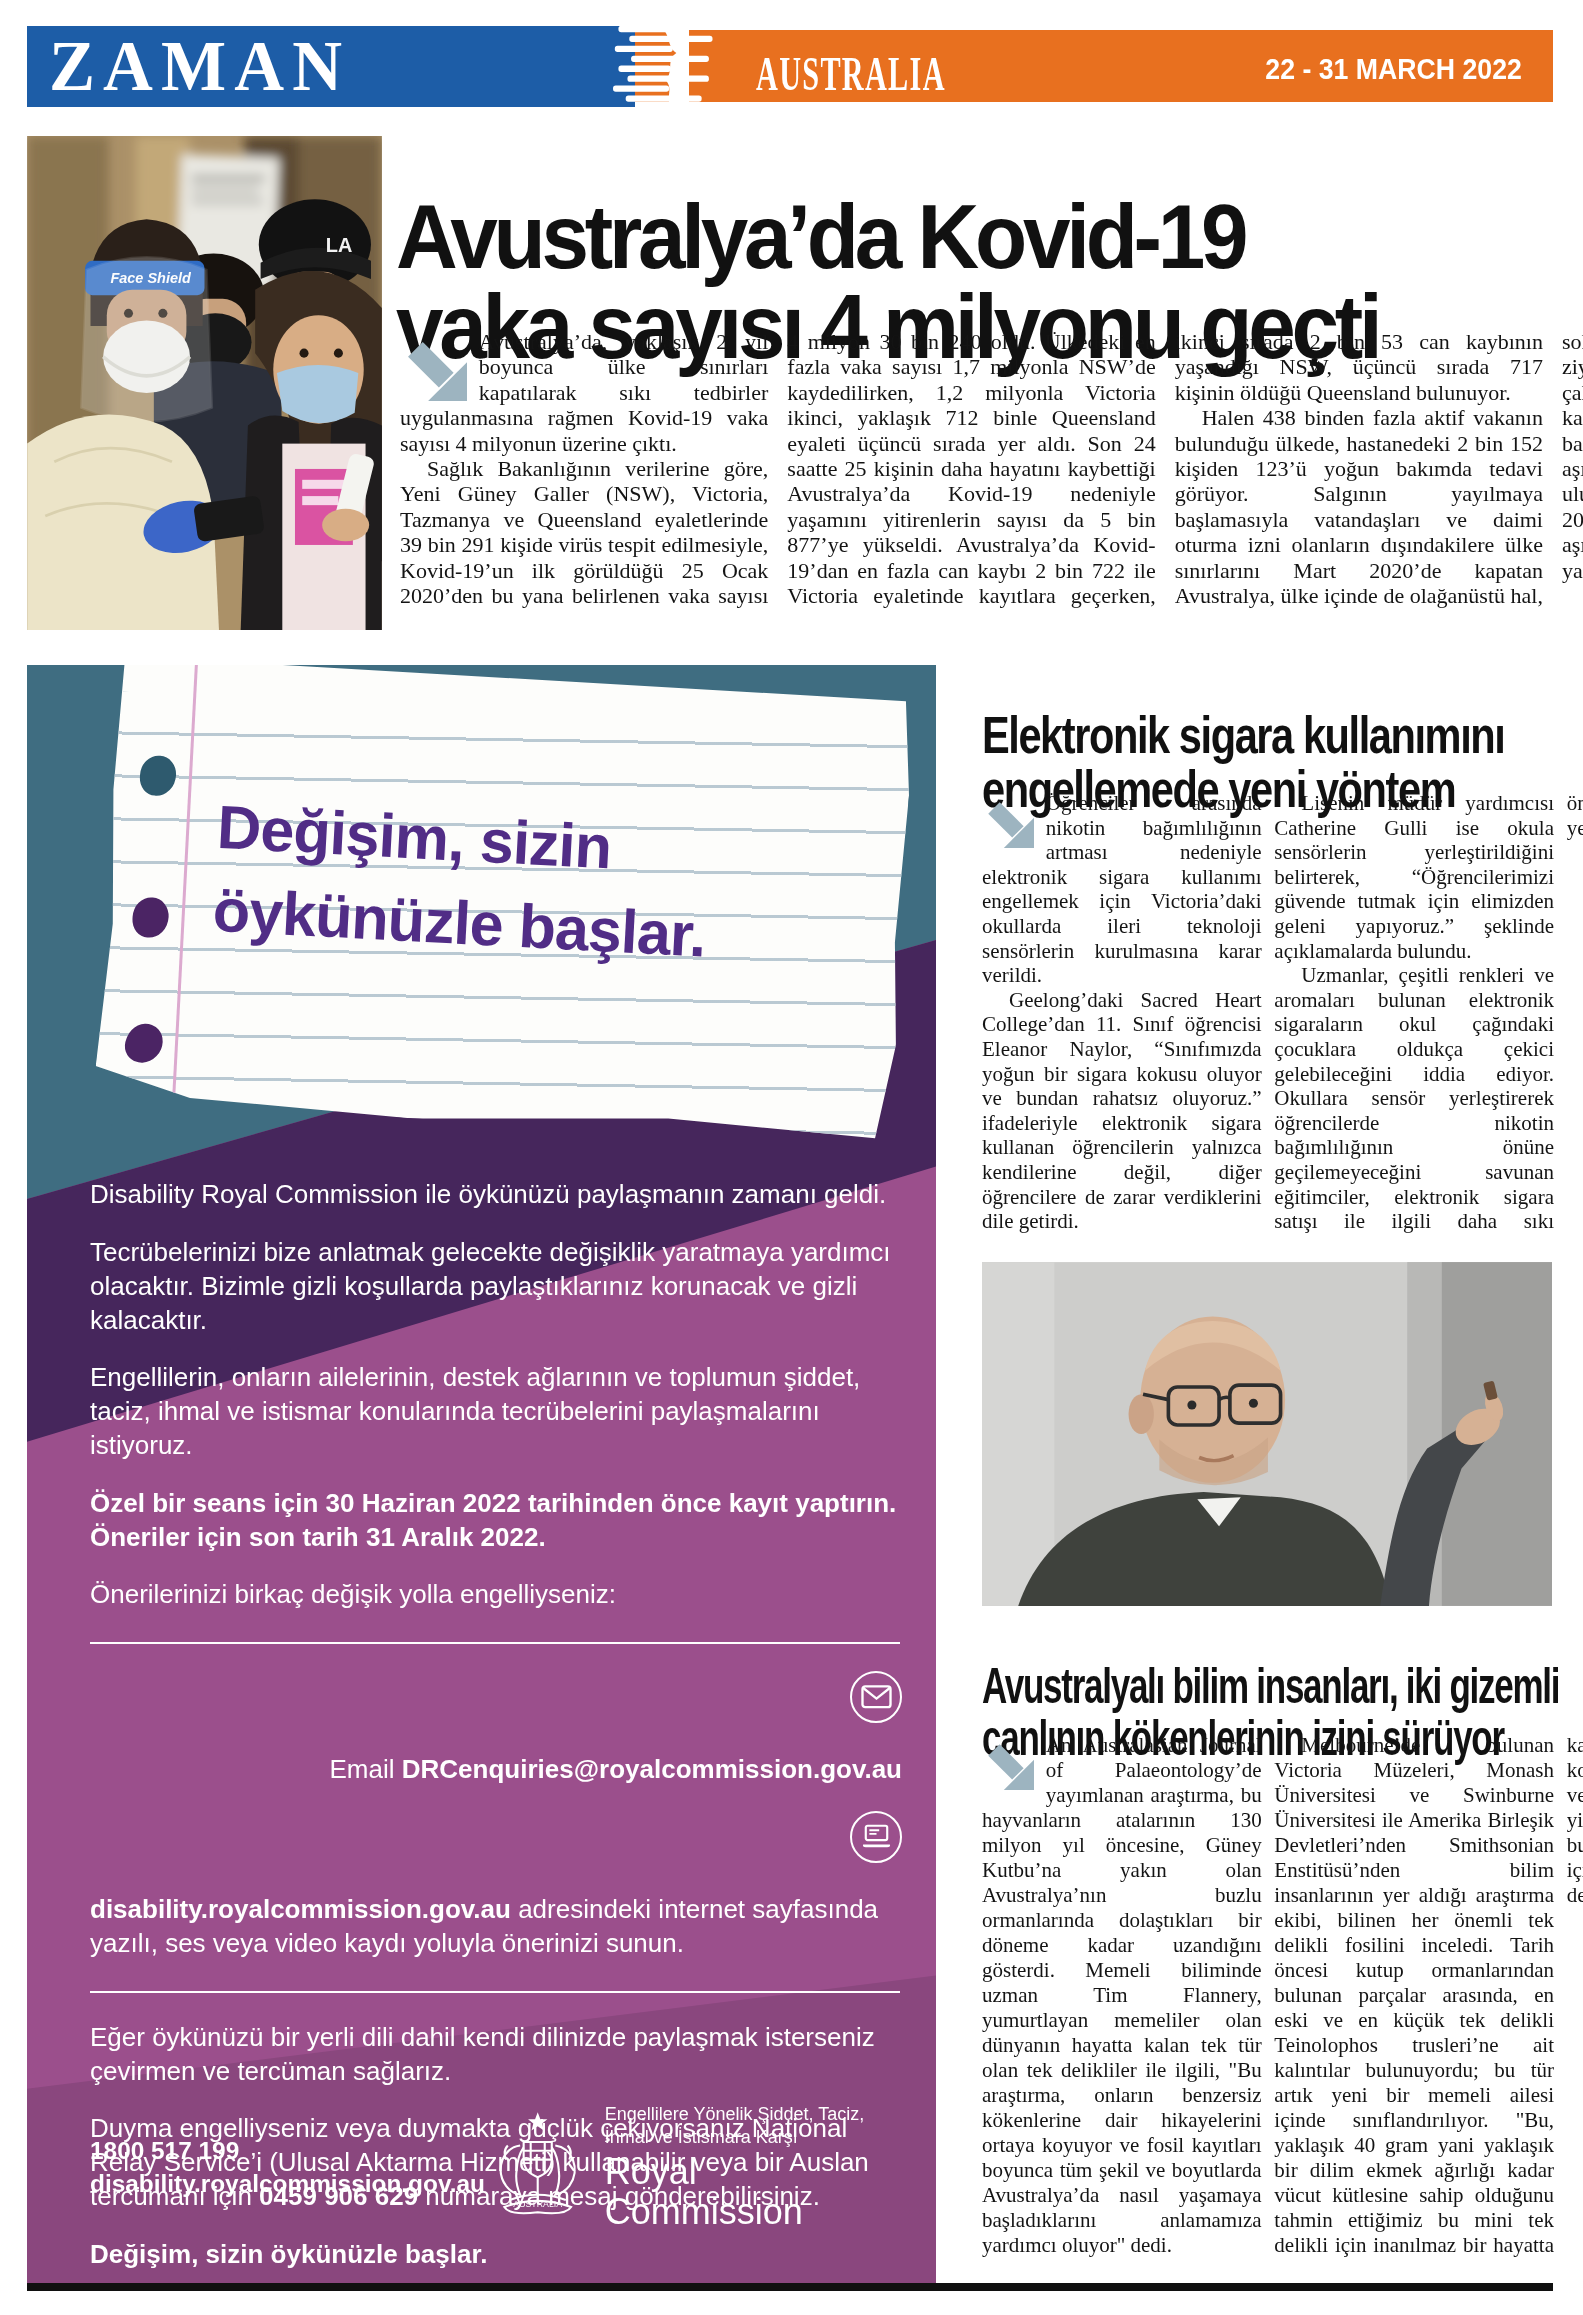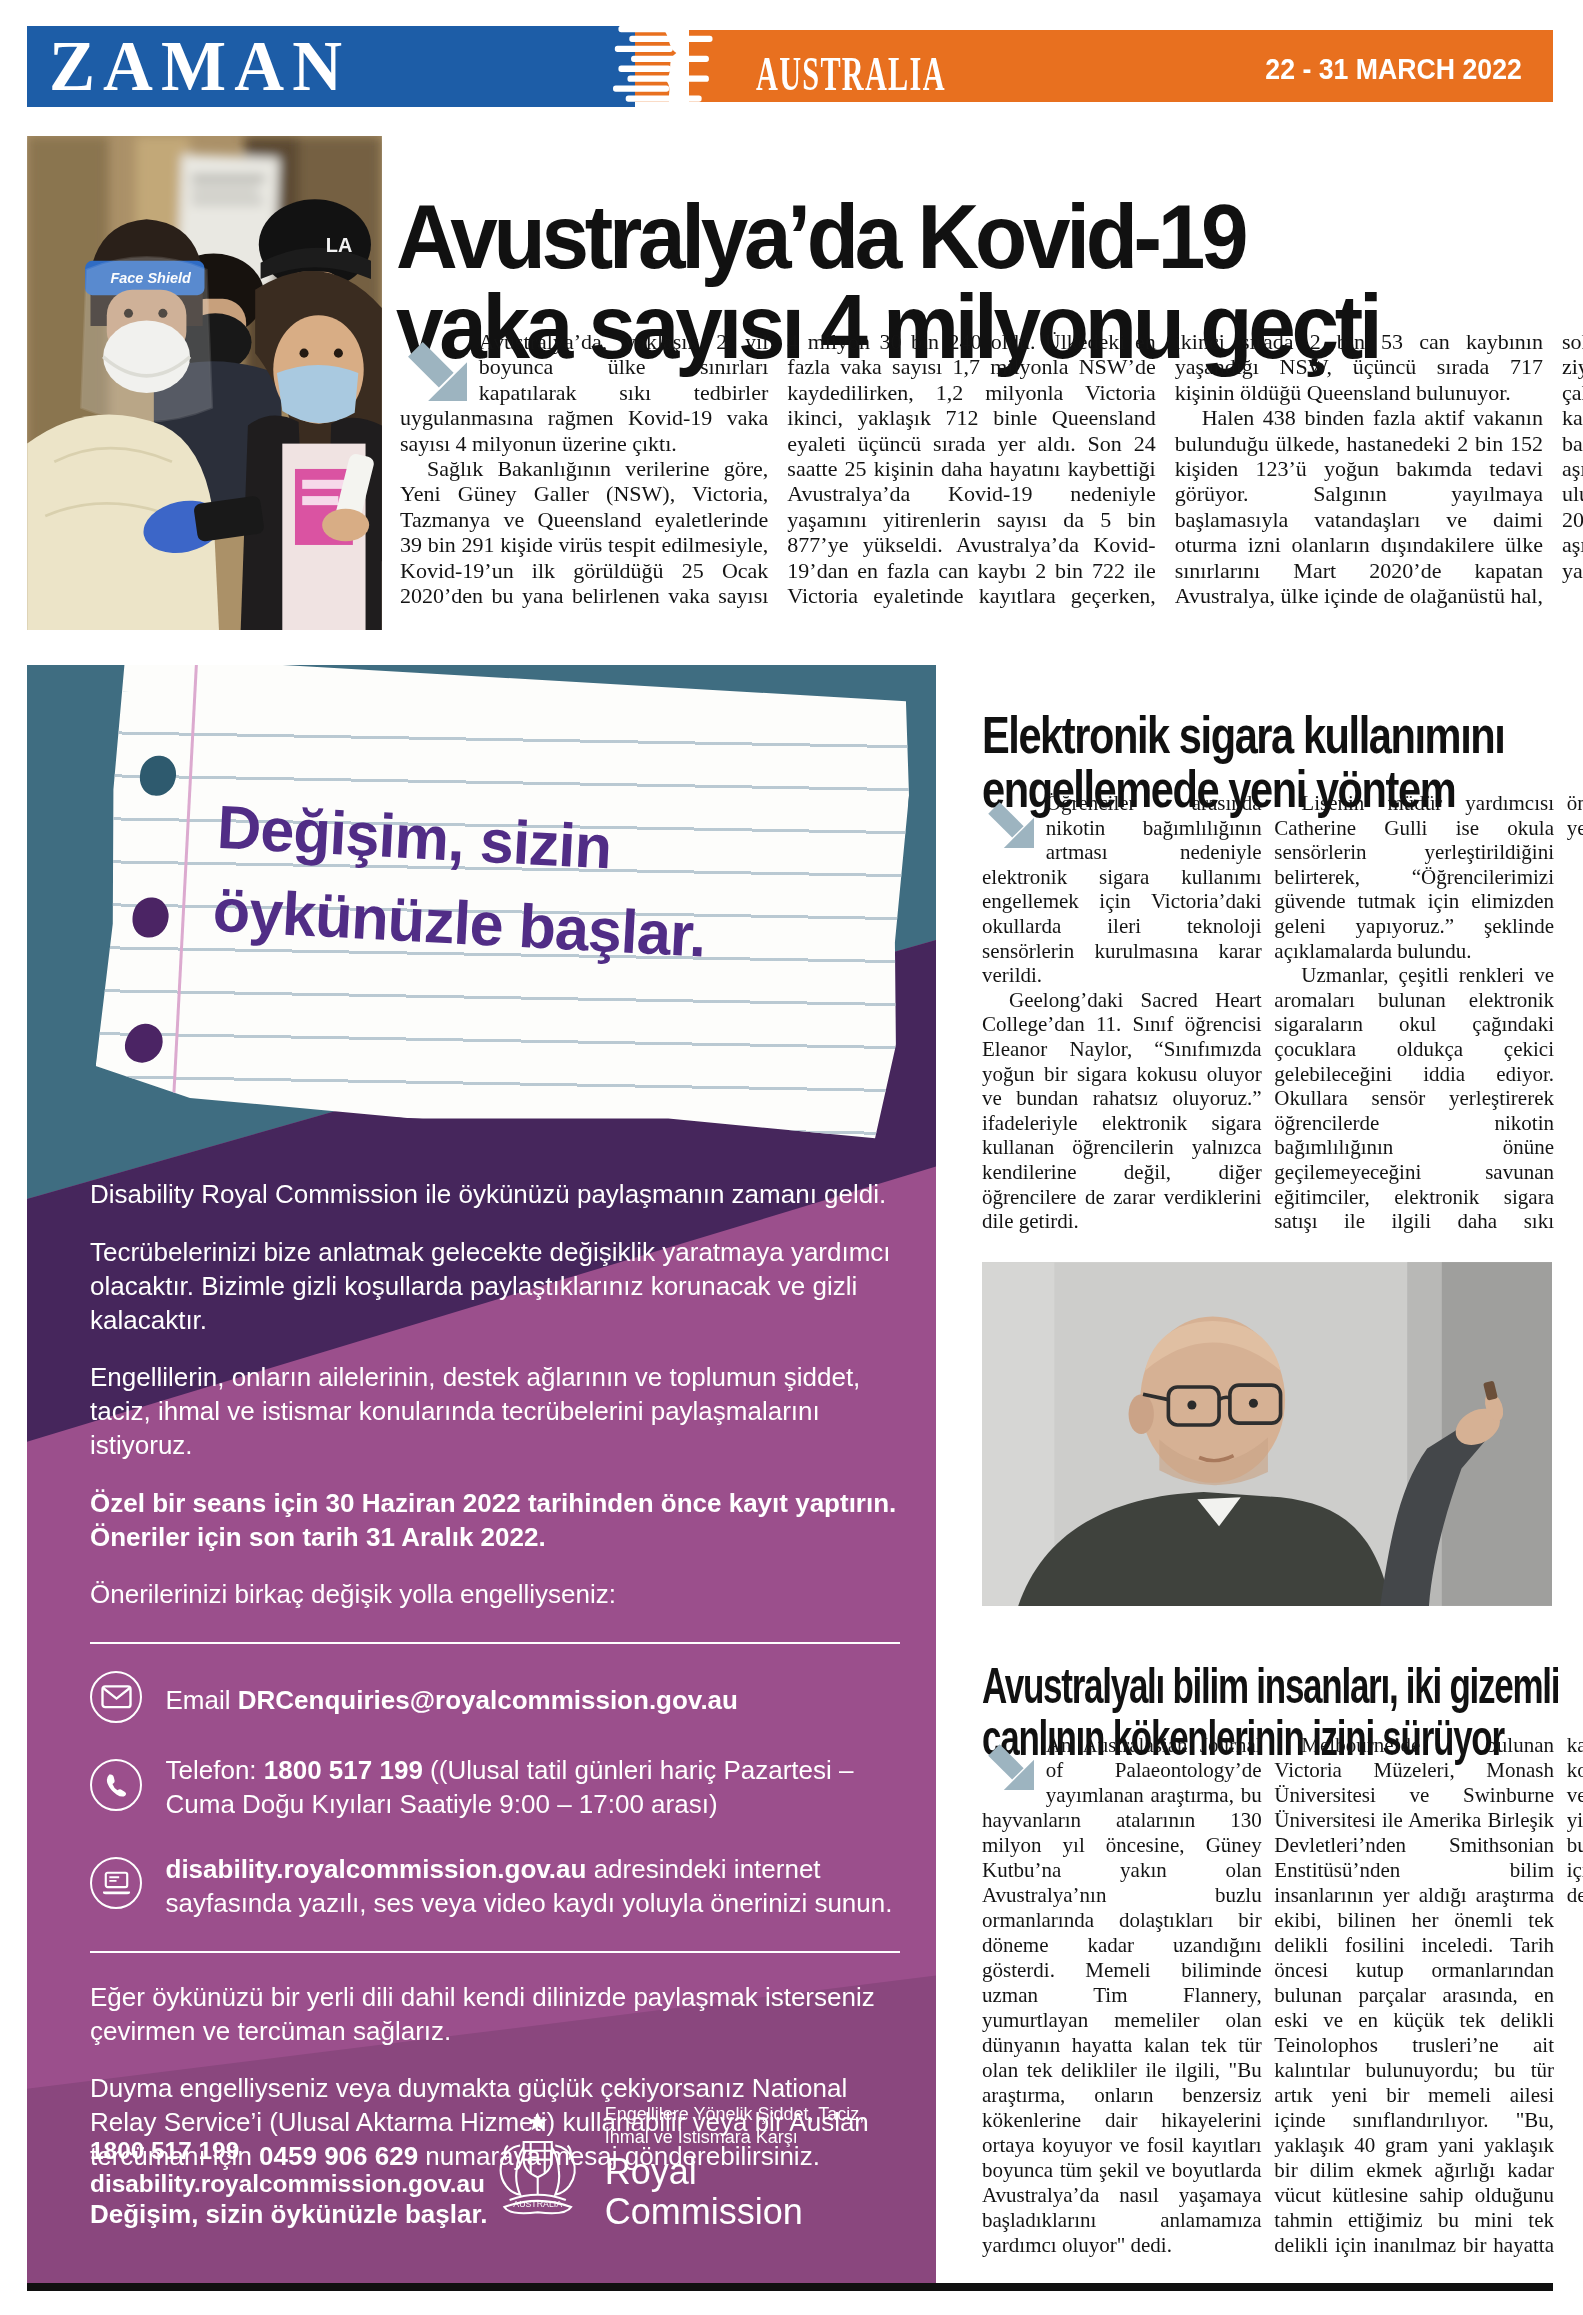--- a/index.html
+++ b/index.html
@@ -67,21 +67,21 @@
   .hole{position:absolute;left:29px;width:36px;height:40px;border-radius:52% 48% 55% 45%;}
   .hole-1{top:98px;background:#2e5a6e;}
   .hole-2{top:240px;background:#4b2464;}
   .hole-3{top:366px;background:#4b2464;transform:rotate(20deg);}
   .note-text{position:absolute;left:109px;top:125px;font-weight:700;font-size:61px;line-height:83px;
       color:#512d86;letter-spacing:-0.9px;}
   .ad-copy{position:absolute;left:63px;top:512px;width:812px;font-size:26px;line-height:34px;}
   .ad-copy p{margin:0 0 23.5px 0;}
   .ad-copy .b{font-weight:700;}
   .ad-divider{border:none;border-top:2.7px solid #fff;margin:31px 1.8px 27px 0;}
-  .contact-row{display:flex;align-items:center;gap:23.5px;margin-bottom:25px;}
+  .contact-row{display:flex;align-items:flex-end;gap:23.5px;margin-bottom:25px;flex-direction:column;}
   .cicon{flex:none;width:52px;height:52px;border:2.7px solid #fff;border-radius:50%;
       display:flex;align-items:center;justify-content:center;box-sizing:border-box;}
   .contact-row .ctext{padding-top:5.4px;}
   .ad-footer{position:absolute;left:63px;top:1438px;width:805px;display:flex;justify-content:space-between;align-items:center;}
   .ad-footer .ftel{font-weight:700;font-size:24.4px;line-height:33px;}
   .crest-wrap{display:flex;align-items:center;gap:14.5px;}
   .crest-text .small{font-size:18px;line-height:22.6px;}
   .crest-text .big{font-weight:400;font-size:36px;line-height:40px;margin-top:3.6px;}
 </style>
 </head>
@@ -225,30 +225,20 @@
           <svg width="31" height="23.5" viewBox="0 0 34 26">
             <rect x="1.5" y="1.5" width="31" height="23" rx="3" fill="none" stroke="#ffffff" stroke-width="2.6"></rect>
             <path d="M2 3 L17 15 L32 3" fill="none" stroke="#ffffff" stroke-width="2.6"></path>
           </svg>
         </span>
         <span class="ctext">
           <span>Email </span><span class="b">DRCenquiries@royalcommission.gov.au</span>
         </span>
       </div>
 
-      <div class="contact-row">
-        <span class="cicon">
-          <svg width="27" height="27" viewBox="0 0 30 30">
-            <path d="M7 4 Q11 3 12 7 L13 11 Q13 13 10.5 14.5 Q12 19 16 21.5 Q18.5 19.5 20 20.5 L24 23 Q27 25 24.5 27.5 Q21 30 15 26 Q8 21.5 5 14 Q3 8 7 4 Z" fill="#ffffff"></path>
-          </svg>
-        </span>
-        <span class="ctext">
-          <span>Telefon: </span><span class="b">1800 517 199</span><span> ((Ulusal tatil günleri hariç Pazartesi – Cuma Doğu Kıyıları Saatiyle 9:00 – 17:00 arası)</span>
-        </span>
-      </div>
 
       <div class="contact-row">
         <span class="cicon">
           <svg width="31" height="25" viewBox="0 0 34 28">
             <rect x="5" y="2" width="24" height="16" rx="2" fill="none" stroke="#ffffff" stroke-width="2.4"></rect>
             <path d="M2 23 L32 23 Q33 26 29 26 L5 26 Q1 26 2 23 Z" fill="#ffffff"></path>
             <path d="M9 7 H20 M9 11 H17" stroke="#ffffff" stroke-width="2"></path>
           </svg>
         </span>
         <span class="ctext">

